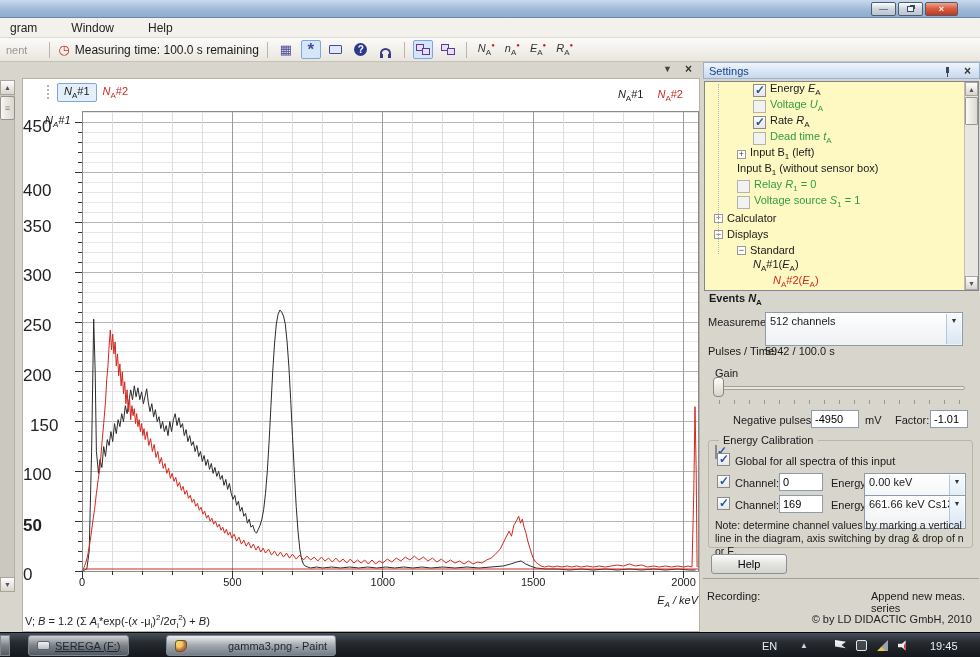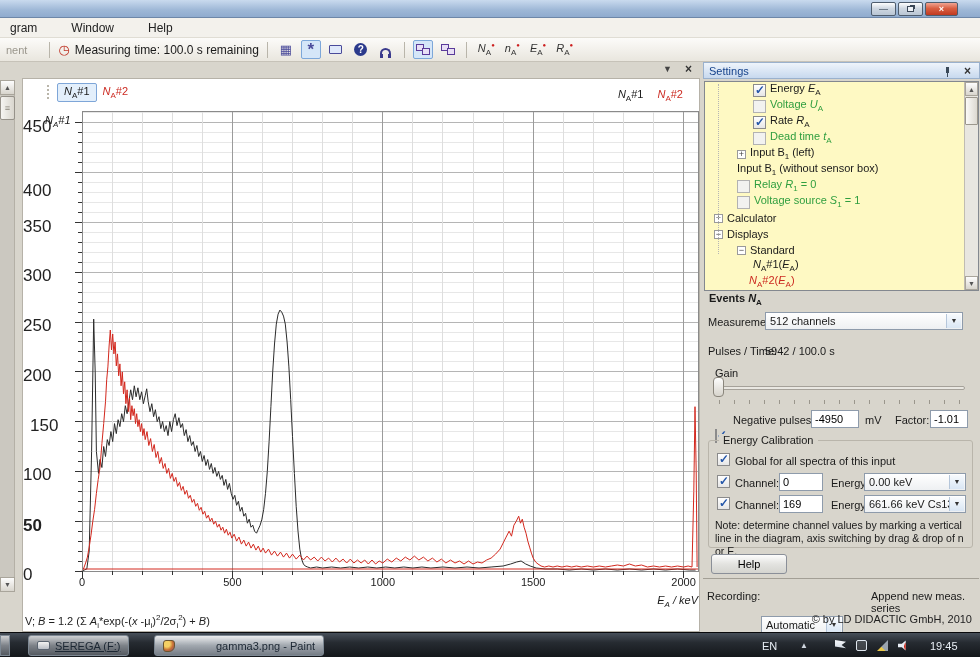--- a/index.html
+++ b/index.html
@@ -73,21 +73,21 @@
   .cb.unchecked { border-color:#b2b2b2; background:#f2f2f0; }
   .cb.checked::after { content:"✓"; position:absolute; left:1px; top:-2px; color:#2456a8; font-size:12px; font-weight:bold; }
   #tree-vline { position:absolute; left:13px; top:2px; height:170px; border-left:1px dotted #b5b5b5; }
   #tree-scroll { position:absolute; right:0; top:0; width:14px; height:208px; background:#e8e6e0; border-left:1px solid #c0bcb2; }
   #tree-scroll .sb-btn { width:13px; height:14px; line-height:13px; }
   #tree-thumb { position:absolute; left:0; top:15px; width:13px; height:28px; background:linear-gradient(90deg,#fbfaf8,#dcd9d1); border:1px solid #9b978d; border-radius:1px; }
   #tree-scroll .down { position:absolute; bottom:0; }
 
   .lbl { font-size:11px; color:#1a1a1a; }
   .field { border:1px solid #8e9bab; background:#fff; font-family:"Liberation Sans",sans-serif; font-size:11px; padding:1px 3px; height:18px; }
-  .combo { border:1px solid #8e9bab; background:linear-gradient(#fff,#eef0f2); height:18px; position:relative; padding:2px 18px 12px 4px; font-size:11px; white-space:nowrap; overflow:hidden; }
+  .combo { border:1px solid #8e9bab; background:linear-gradient(#fff,#eef0f2); height:34px; position:relative; padding:2px 18px 12px 4px; font-size:11px; white-space:nowrap; overflow:hidden; }
   .combo .arrow { position:absolute; right:1px; top:1px; bottom:1px; width:15px; background:linear-gradient(#f7fafd,#d9e6f4); border-left:1px solid #b5c6da; font-size:7px; color:#333; text-align:center; line-height:14px; }
   .gbx { border:1px solid #b9b5ab; border-radius:3px; }
   .gbx-title { position:absolute; top:-7px; left:10px; background:#d8d5cc; padding:0 4px; font-size:11px; }
   #gain-track { position:absolute; left:12px; top:324px; width:250px; height:4px; background:#e9e7e1; border:1px solid #a5a199; border-radius:2px; }
   #gain-thumb { position:absolute; left:10px; top:315px; width:11px; height:20px; background:linear-gradient(#fdfdfc,#d7d4cc); border:1px solid #8a8periodo68a; border:1px solid #8a867c; border-radius:4px; }
   #gain-ticks { position:absolute; left:16px; top:338px; width:244px; height:4px; background:repeating-linear-gradient(90deg,#9a968c 0 1px,transparent 1px 15px); }
   .btn { border:1px solid #8a8f98; border-radius:3px; background:linear-gradient(#fdfdfd,#e3e3e0 50%,#d4d4cf); font-size:11px; text-align:center; }
   #panel-hr { position:absolute; left:0px; top:516px; width:276px; border-top:1px solid #a39f95; }
 
   #copyright { right:8px; top:613px; font-size:11px; color:#222; }
@@ -400,21 +400,21 @@
           <span class="expander">−</span>
           <span style="color:#1a1a1a">Displays</span>
         </div>
         <div class="tree-row" style="padding-left: 32px;">
           <span class="expander">−</span>
           <span style="color:#1a1a1a">Standard</span>
         </div>
         <div class="tree-row" style="padding-left: 48px;">
           <span style="color:#1a1a1a"><i>N</i><sub>A</sub>#1(<i>E</i><sub>A</sub>)</span>
         </div>
-        <div class="tree-row" style="padding-left: 44px;">
+        <div class="tree-row" style="padding-left: 68px;">
           <span style="color:#cc2a21"><i>N</i><sub>A</sub>#2(<i>E</i><sub>A</sub>)</span>
         </div>
       </div>
     <div id="tree-scroll">
       <div class="sb-btn">▲</div>
       <div id="tree-thumb"></div>
       <div class="sb-btn down">▼</div>
     </div>
   </div>
 
@@ -476,21 +476,21 @@
 
 <div class="abs" id="copyright">© by LD DIDACTIC GmbH, 2010</div>
 
 <div class="abs" id="taskbar">
   <div class="taskbtn" style="left:0;width:10px;padding:0;border-radius:0;"></div>
   <div id="task-buttons">
       <div class="taskbtn" style="left: 28px; text-decoration: underline;">
         <span id="drive-ic"></span>
         <span>SEREGA (F:)</span>
       </div>
-      <div class="taskbtn" style="left: 154px; background: linear-gradient(rgba(255, 255, 255, 0.9), rgba(215, 222, 230, 0.7) 50%, rgba(180, 190, 202, 0.6)); gap: 41px;">
+      <div class="taskbtn" style="left: 166px; background: linear-gradient(rgba(255, 255, 255, 0.9), rgba(215, 222, 230, 0.7) 50%, rgba(180, 190, 202, 0.6)); gap: 41px;">
         <span id="paint-ic"></span>
         <span>gamma3.png - Paint</span>
       </div>
     </div>
   <div class="tray" style="left:762px;">
       <span>EN</span>
     </div>
   <div class="tray" style="left:800px;color:#cfd6de;font-size:8px;">▲</div>
   <div class="tray" style="left:835px;">
     <span class="tray-ic" id="flag-ic"></span>

